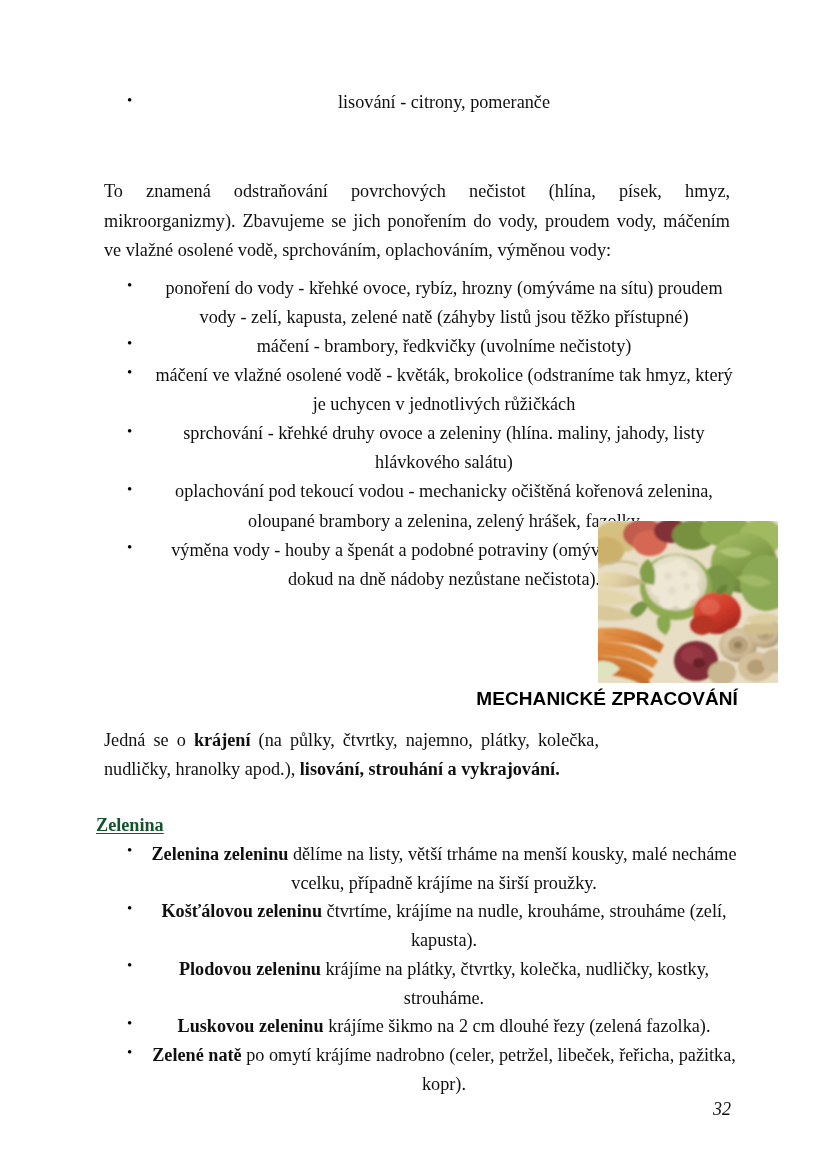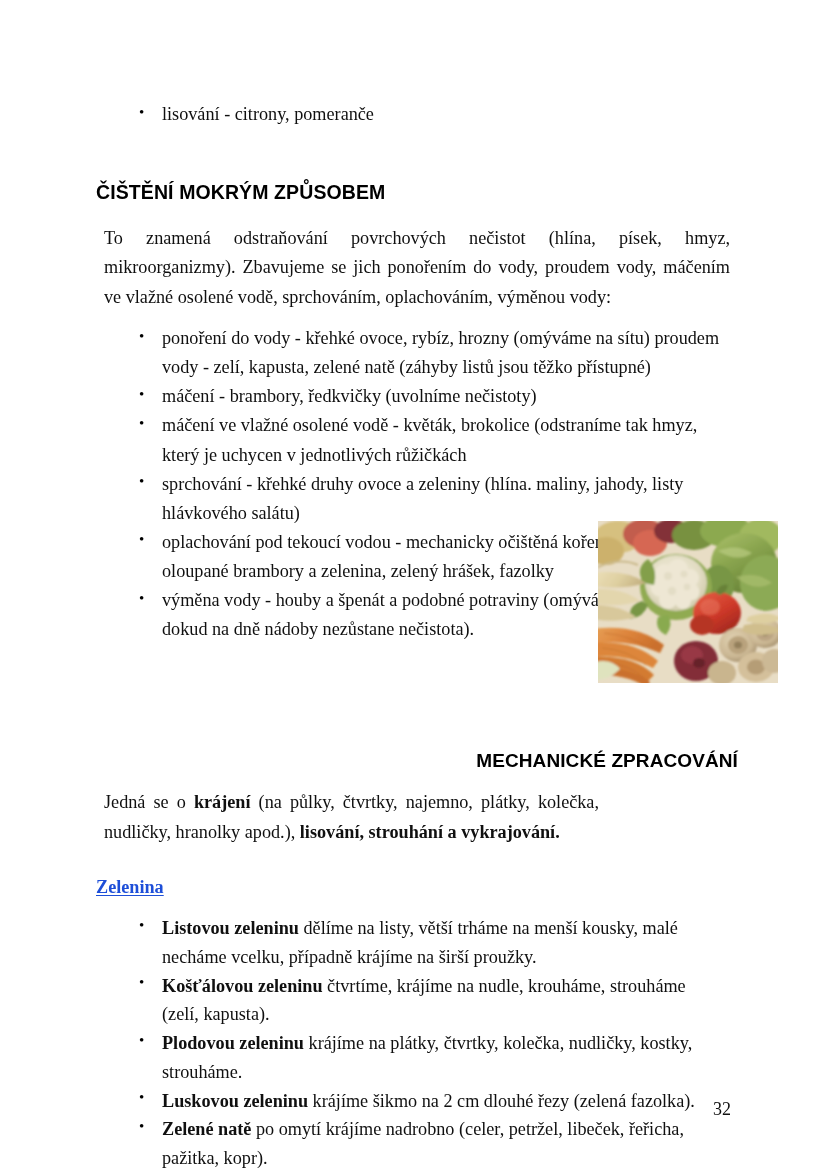--- a/index.html
+++ b/index.html
@@ -47,22 +47,23 @@
     text-justify: inter-word;
     color: #101010;
   }
   p.para.narrow {
     width: 495px;
   }
 
   
   ul.blist {
     list-style: none;
-    margin: 12px;
+    margin: 0;
     padding: 0;
+    text-align: center;
   }
   ul.blist > li {
     position: relative;
     padding-left: 54px;
     font-size: 18.2px;
     line-height: 1.60;
     color: #101010;
     margin: 0;
   }
   ul.blist > li::before {
@@ -81,21 +82,21 @@
   b, .b {
     font-weight: bold;
   }
 
   
   .sub-head {
     font-size: 18.2px;
     font-weight: bold;
     text-decoration: underline;
     text-underline-offset: 2px;
-    color: #1d4ed8;
+    color: #14532d;
     display: inline-block;
   }
 
   
   .photo {
     position: absolute;
     left: 598px;
     top: 521px;
     width: 180px;
     height: 162px;
@@ -109,20 +110,21 @@
   }
 
   
   .page-num {
     position: absolute;
     left: 713px;
     top: 1099px;
     font-size: 18px;
     color: #111;
     font-family: "Liberation Serif", serif;
+    font-style: italic;
   }
 
   .gap-sm { height: 12px; }
   .gap-md { height: 22px; }
   .gap-xl { height: 40px; }
 </style>
 </head>
 <body>
 
 <div class="page">
@@ -130,21 +132,20 @@
   <div class="content">
 
     <ul class="blist">
       <li>
         <span>lisování - citrony, pomeranče</span>
       </li>
     </ul>
 
     <div class="gap-xl"></div>
 
-    <h2 class="sec-head">ČIŠTĚNÍ MOKRÝM ZPŮSOBEM</h2>
 
     <div class="gap-sm"></div>
 
     <p class="para">To znamená odstraňování povrchových nečistot (hlína, písek, hmyz, mikroorganizmy). Zbavujeme se jich ponořením do vody, proudem vody, máčením ve vlažné osolené vodě, sprchováním, oplachováním, výměnou vody:</p>
 
     <ul class="blist">
       <li>
         <span>ponoření do vody - křehké ovoce, rybíz, hrozny (omýváme na sítu) proudem vody - zelí, kapusta, zelené natě (záhyby listů jsou těžko přístupné)</span>
       </li>
       <li>
@@ -177,21 +178,21 @@
     <div class="gap-md"></div>
 
     <div>
       <span class="sub-head">Zelenina</span>
     </div>
 
     <div style="height:4px"></div>
 
     <ul class="blist tight">
       <li>
-        <b>Listovou zeleninu</b><span> dělíme na listy, větší trháme na menší kousky, malé necháme vcelku, případně krájíme na širší proužky.</span>
+        <b>Zelenina zeleninu</b><span> dělíme na listy, větší trháme na menší kousky, malé necháme vcelku, případně krájíme na širší proužky.</span>
       </li>
       <li>
         <b>Košťálovou zeleninu</b><span> čtvrtíme, krájíme na nudle, krouháme, strouháme (zelí, kapusta).</span>
       </li>
       <li>
         <b>Plodovou zeleninu</b><span> krájíme na plátky, čtvrtky, kolečka, nudličky, kostky, strouháme.</span>
       </li>
       <li>
         <b>Luskovou zeleninu</b><span> krájíme šikmo na 2 cm dlouhé řezy (zelená fazolka).</span>
       </li>

